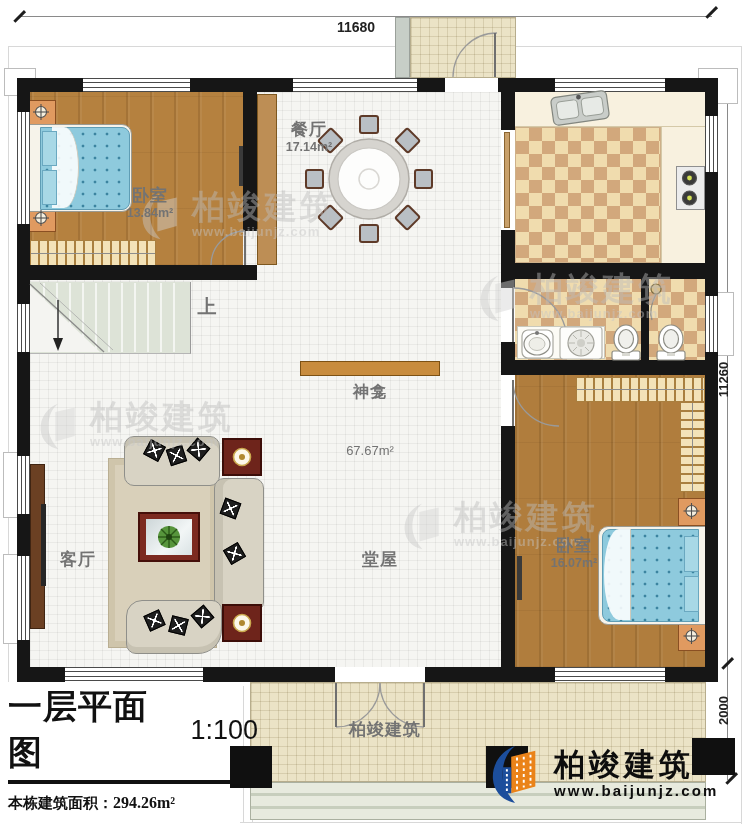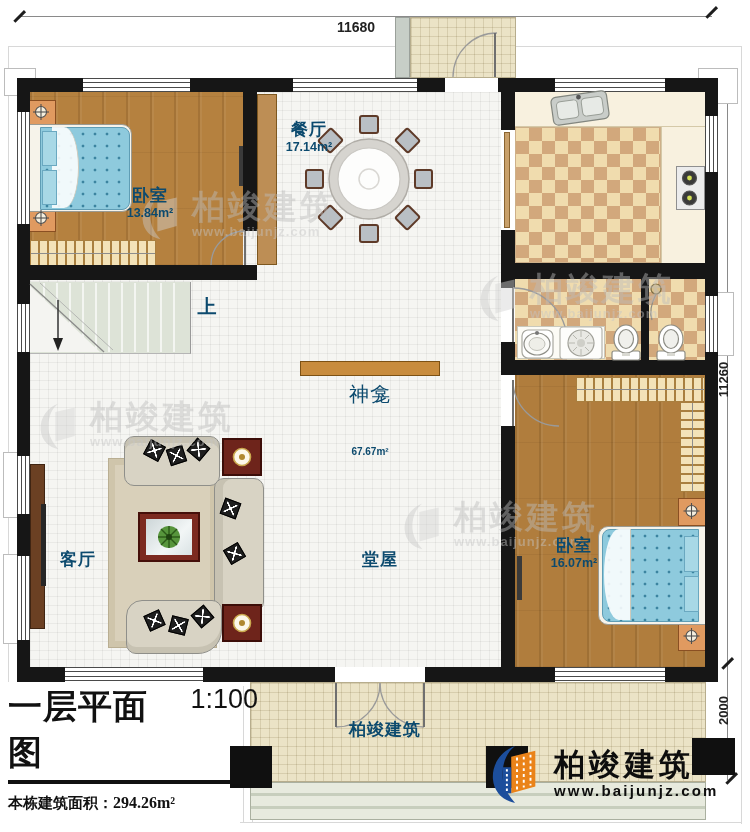--- a/index.html
+++ b/index.html
@@ -25,40 +25,40 @@
         background-size:26px 26px;background-position:0 0,13px 13px;}
   .cream{background:#f7efdc;}
   .ptile{background-color:#ebe3c6;border:1px solid #b7ad8d;box-sizing:border-box;
         background-image:linear-gradient(rgba(120,105,60,.18) 1px,transparent 1px),
                          linear-gradient(90deg,rgba(120,105,60,.18) 1px,transparent 1px);
         background-size:9px 9px;}
   .gline{position:absolute;background:#d8d8d8;}
   .dimline{position:absolute;background:#8a8a8a;}
   .tick{position:absolute;width:15px;height:2.5px;background:#1d1d1d;transform:rotate(-45deg);}
   .dimlabel{position:absolute;font-size:14px;font-weight:bold;color:#222;text-align:center;}
-  .rlabel{position:absolute;text-align:center;color:#0c4a6e;line-height:1.2;z-index:40;}
+  .rlabel{position:absolute;text-align:center;color:#737373;line-height:1.2;z-index:40;}
   .rname{display:block;font-size:17px;font-weight:bold;letter-spacing:1px;}
   .rarea{display:block;font-size:12.5px;font-weight:bold;}
   .rlabel.sm .rname{font-size:15px;}
   .rlabel.sm .rarea{font-size:11.5px;}
   .pillow{position:absolute;width:15px;height:15px;background:#1e1e1e;border:1px solid #000;}
   .pillow::before{content:"";position:absolute;inset:2px;
       background:linear-gradient(45deg,transparent 44%,#fff 46%,#fff 54%,transparent 56%),
                  linear-gradient(-45deg,transparent 44%,#fff 46%,#fff 54%,transparent 56%);}
   .hangers{background-color:#f3e2b8;border:1px solid #a97f3f;box-sizing:border-box;
       background-image:linear-gradient(#8c8c8c 0 0),repeating-linear-gradient(90deg,transparent 0 7px,#a97f3f 7px 9px);
       background-size:100% 1px,100% 100%;background-position:0 50%,0 0;background-repeat:no-repeat,repeat;}
   .shelves{background-color:#f3e2b8;border:1px solid #a97f3f;box-sizing:border-box;
       background-image:linear-gradient(90deg,#8c8c8c 0 0),repeating-linear-gradient(0deg,transparent 0 7px,#a97f3f 7px 9px);
       background-size:1px 100%,100% 100%;background-position:50% 0,0 0;background-repeat:no-repeat,repeat;}
   .wm{position:absolute;display:flex;align-items:center;gap:8px;opacity:.45;z-index:30;pointer-events:none;color:#bdbdbd;}
   .wm-name{font-size:33px;font-weight:bold;letter-spacing:3px;color:#bdbdbd;line-height:1;}
   .wm-url{font-size:13px;font-weight:bold;letter-spacing:1px;color:#c6c6c6;line-height:1.4;}
   .titleblock{position:absolute;left:8px;top:684px;width:250px;z-index:50;}
-  .tb-row{display:flex;align-items:flex-start;gap:12px;}
+  .tb-row{display:flex;align-items:center;gap:12px;}
   .tb-title{font-size:34px;font-weight:900;letter-spacing:1px;}
   .tb-scale{font-size:27px;font-weight:400;}
   .tb-rule{width:233px;height:4px;background:#111;margin:4px 0 10px 0;}
   .tb-line{font-size:15px;font-weight:bold;margin-top:8px;white-space:nowrap;}
   .tb-val{font-family:"Liberation Serif",serif;font-weight:600;font-size:16px;}
   .brand{position:absolute;left:490px;top:744px;display:flex;align-items:center;gap:10px;z-index:60;}
   .brand-name{font-size:31px;font-weight:900;letter-spacing:4px;color:#0d0d0d;line-height:1.05;}
   .brand-url{font-size:15px;font-weight:bold;letter-spacing:2.2px;color:#0d0d0d;}
   svg.overlay{position:absolute;left:0;top:0;z-index:20;pointer-events:none;}
   .col{position:absolute;background:#101010;z-index:25;}
@@ -410,27 +410,27 @@
     <span class="rarea">17.14m²</span>
   </div>
   <div class="rlabel" style="left:524px;top:536px;width:100px;">
     <span class="rname">卧室</span>
     <span class="rarea">16.07m²</span>
   </div>
   <div class="rlabel" style="left:348px;top:550px;width:64px;">
     <span class="rname">堂屋</span>
   </div>
   <div class="rlabel" style="left:325px;top:440px;width:90px;">
-    <span style="font-size:10px;font-weight:bold;">67.67m²</span>
+    <span style="font-size:13px;font-weight:normal;">67.67m²</span>
   </div>
   <div class="rlabel" style="left:46px;top:550px;width:64px;">
     <span class="rname">客厅</span>
   </div>
   <div class="rlabel" style="left:338px;top:382px;width:64px;">
-    <span style="font-size:20px;font-weight:normal;letter-spacing:1px;">神龛</span>
+    <span style="font-size:16px;font-weight:bold;letter-spacing:1px;">神龛</span>
   </div>
   <div class="rlabel" style="left:192px;top:296px;width:30px;">
     <span style="font-size:19px;font-weight:900;">上</span>
   </div>
   <div class="rlabel" style="left:330px;top:720px;width:110px;">
     <span class="rname">柏竣建筑</span>
   </div>
 
   <div class="titleblock">
     <div class="tb-row">

